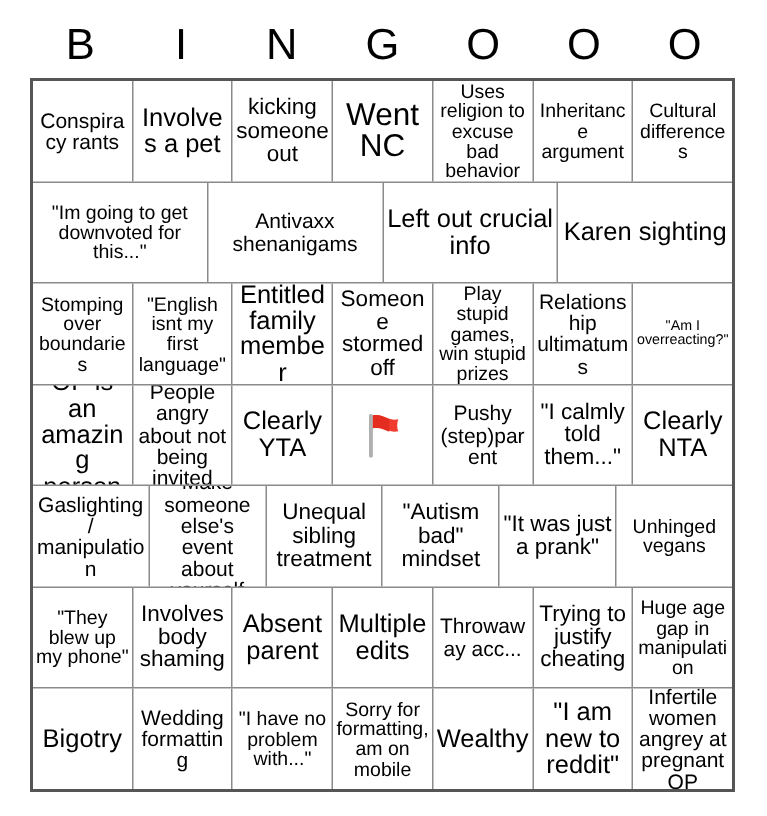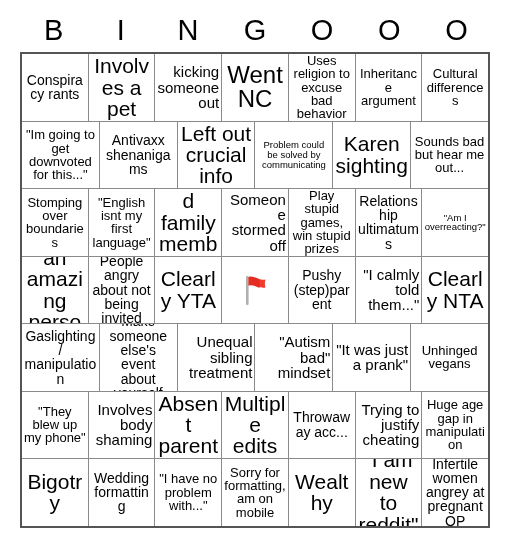--- a/index.html
+++ b/index.html
@@ -69,23 +69,23 @@
     hyphens: none;
   }
   .cell + .cell {
     border-left: 1px solid #8a8a8a;
   }
   .cell span {
     display: block;
     width: 100%;
   }
   
-  .fs-xxl { font-size: 24px; }
-  .fs-xl  { font-size: 21px; }
-  .fs-l   { font-size: 15px; text-align: right; }
+  .fs-xxl { font-size: 21px; }
+  .fs-xl  { font-size: 17px; }
+  .fs-l   { font-size: 15px; }
   .fs-m   { font-size: 13px; }
   .fs-s   { font-size: 14px; }
   .fs-xs  { font-size: 9.5px; }
   .flag-cell svg { display: block; margin: 0 auto; }
 </style>
 </head>
 <body>
 
 <div id="card">
 
@@ -127,27 +127,21 @@
         <div class="cell">
           <span class="fs-m">"Im going to get downvoted for this..."</span>
         </div>
         <div class="cell">
           <span class="fs-s">Antivaxx shenanigams</span>
         </div>
         <div class="cell">
           <span class="fs-xl">Left out crucial info</span>
         </div>
         <div class="cell">
-          <span class="fs-xs">Problem could be solved by communicating</span>
-        </div>
-        <div class="cell">
           <span class="fs-xl">Karen sighting</span>
-        </div>
-        <div class="cell">
-          <span class="fs-m">Sounds bad but hear me out...</span>
         </div>
       </div>
       <div class="grid-row">
         <div class="cell">
           <span class="fs-m">Stomping over boundaries</span>
         </div>
         <div class="cell">
           <span class="fs-m">"English isnt my first language"</span>
         </div>
         <div class="cell">

